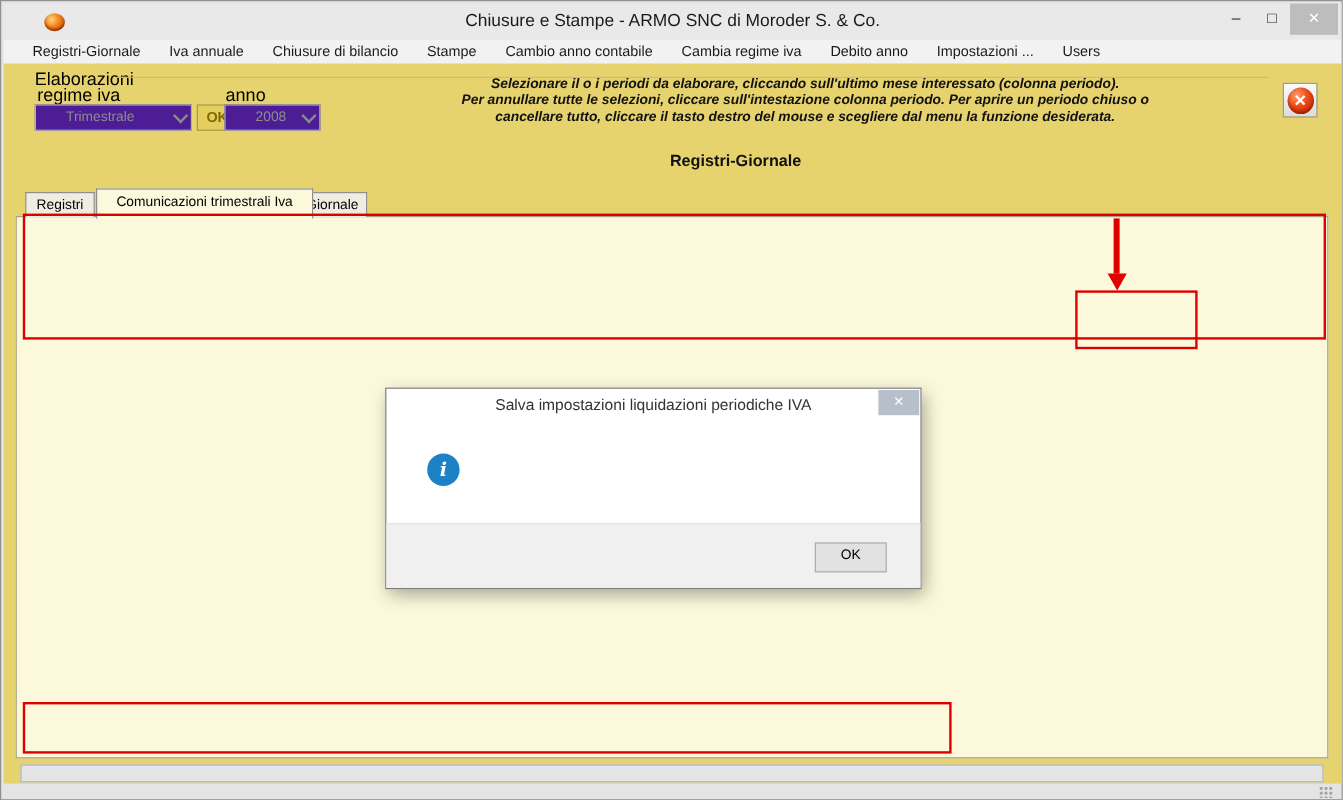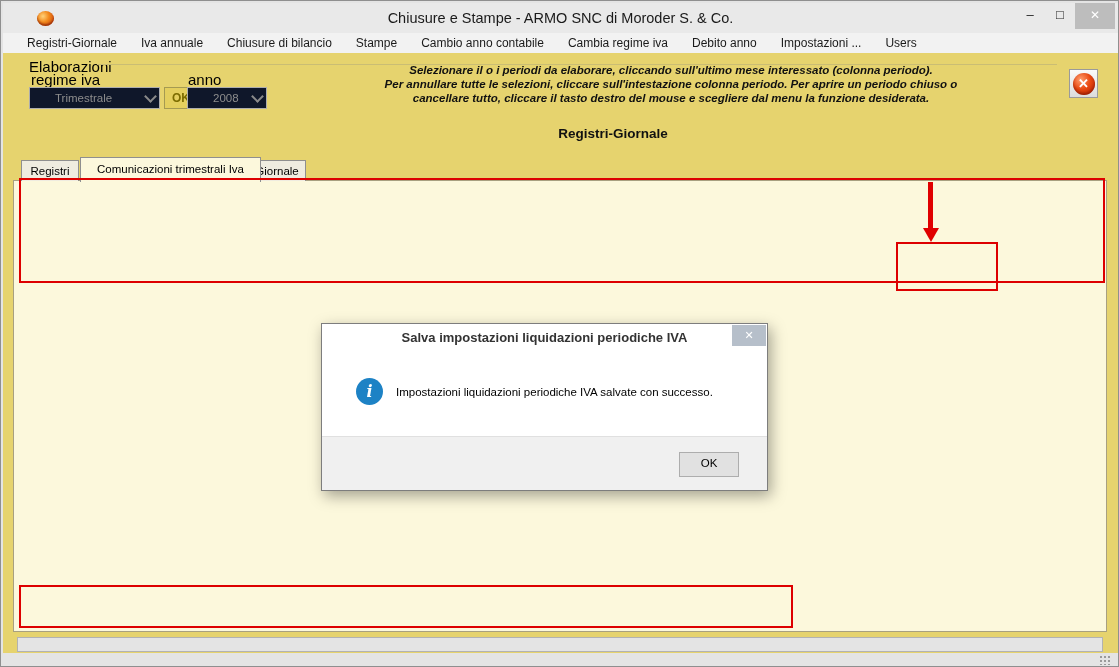--- a/index.html
+++ b/index.html
@@ -30,21 +30,21 @@
   .fieldset-line{position:absolute;height:1px;background:#cabd74;}
   .red-x-btn{left:1068px;top:68px;width:29px;height:29px;background:linear-gradient(#fafafa,#dcdcdc);
     border:1px solid #9a9a9a;display:flex;align-items:center;justify-content:center;}
   .red-x-circle{width:22px;height:22px;border-radius:50%;color:#fff;text-align:center;line-height:22px;
     font-size:13px;font-weight:bold;
     background:radial-gradient(circle at 35% 30%, #ff9d6e 0%, #ea4a12 45%, #b81e00 100%);
     box-shadow:inset 0 -2px 3px rgba(100,10,0,.5);}
   .combo{position:absolute;box-sizing:border-box;border:1px solid #adadad;background:linear-gradient(#f7f7f7,#ededed);
     font-size:11.5px;display:flex;align-items:center;padding:0 4px;height:22px;}
   .combo .txt{flex:1;overflow:hidden;white-space:nowrap;}
-  .combo.disabled{color:#8d8d8d;background:#0f172a;padding-left:25px;}
+  .combo.disabled{color:#8d8d8d;background:#4c1d95;padding-left:25px;}
   .chev{width:7px;height:7px;border-right:2px solid #8a8a8a;border-bottom:2px solid #8a8a8a;
     transform:rotate(45deg);margin-top:-4px;flex:none;}
   .ok-btn{left:163px;top:86px;width:34px;height:22px;background:#e4cf5e;border:1px solid #a59a52;
     color:#7c6c00;font-weight:bold;font-size:12px;text-align:center;line-height:20px;}
   .instructions{left:300px;top:62px;width:740px;text-align:center;font-size:11.5px;font-style:italic;
     font-weight:bold;color:#111;white-space:pre-line;line-height:14px;}
   .heading{left:162px;top:125px;width:900px;text-align:center;font-size:13.5px;font-weight:bold;color:#111;}
   
   .tab{position:absolute;box-sizing:border-box;border:1px solid #8f8f8f;border-bottom:none;
     background:#efece0;font-size:11.5px;text-align:center;z-index:4;}
@@ -83,21 +83,21 @@
     border:1px solid #b0b0b0;display:flex;align-items:center;justify-content:center;}
   .icon-btn.pressed{border:1px solid #6d6d6d;background:#eee;}
   
   .status-strip{left:16px;top:636px;width:1086px;height:15px;background:#e4e4e4;border:1px solid #b2b2b2;}
   .grip{left:1098px;top:654px;width:12px;height:10px;
     background:radial-gradient(circle,#9a9a9a 1px,transparent 1.4px) 0 0/4px 4px;}
   
   .dialog{left:320px;top:322px;width:447px;height:168px;background:#fff;border:1px solid #7d7d7d;
     box-shadow:3px 5px 14px rgba(0,0,0,.35);z-index:60;}
   .dialog-title{position:absolute;left:0;top:0;width:100%;height:28px;line-height:28px;text-align:center;
-    font-size:13px;color:#333;font-weight:bold;}
+    font-size:13px;color:#333;}
   .dialog-close{position:absolute;right:1px;top:1px;width:34px;height:21px;background:#b6bfca;
     color:#fff;font-size:11px;line-height:21px;text-align:center;}
   .info-icon{position:absolute;left:34px;top:54px;width:27px;height:27px;border-radius:50%;background:#1d82c5;
     color:#fff;text-align:center;line-height:27px;font-size:16px;font-weight:bold;font-style:italic;
     font-family:"DejaVu Serif",serif;}
   .dialog-msg{position:absolute;left:74px;top:62px;font-size:11.5px;color:#000;}
   .dialog-footer{position:absolute;left:0;bottom:0;width:100%;height:53px;background:#f0f0f0;border-top:1px solid #e0e0e0;}
   .dialog-ok{position:absolute;right:28px;top:15px;width:58px;height:23px;background:#e1e1e1;
     border:1px solid #adadad;font-size:11.5px;text-align:center;line-height:21px;color:#000;}
   .cal-icon{width:12px;height:11px;flex:none;margin-right:2px;
@@ -498,19 +498,18 @@
     </svg>
   </div>
 
   <div class="abs status-strip"></div>
   <div class="abs grip"></div>
 
   <div class="abs dialog">
     <div class="dialog-title">Salva impostazioni liquidazioni periodiche IVA</div>
     <div class="dialog-close">✕</div>
     <div class="info-icon">i</div>
-    <div class="dialog-msg">Impostazioni liquidazioni periodiche IVA salvate con successo.</div>
     <div class="dialog-footer">
       <div class="dialog-ok">OK</div>
     </div>
   </div>
 
 </div>
 
 </body></html>

